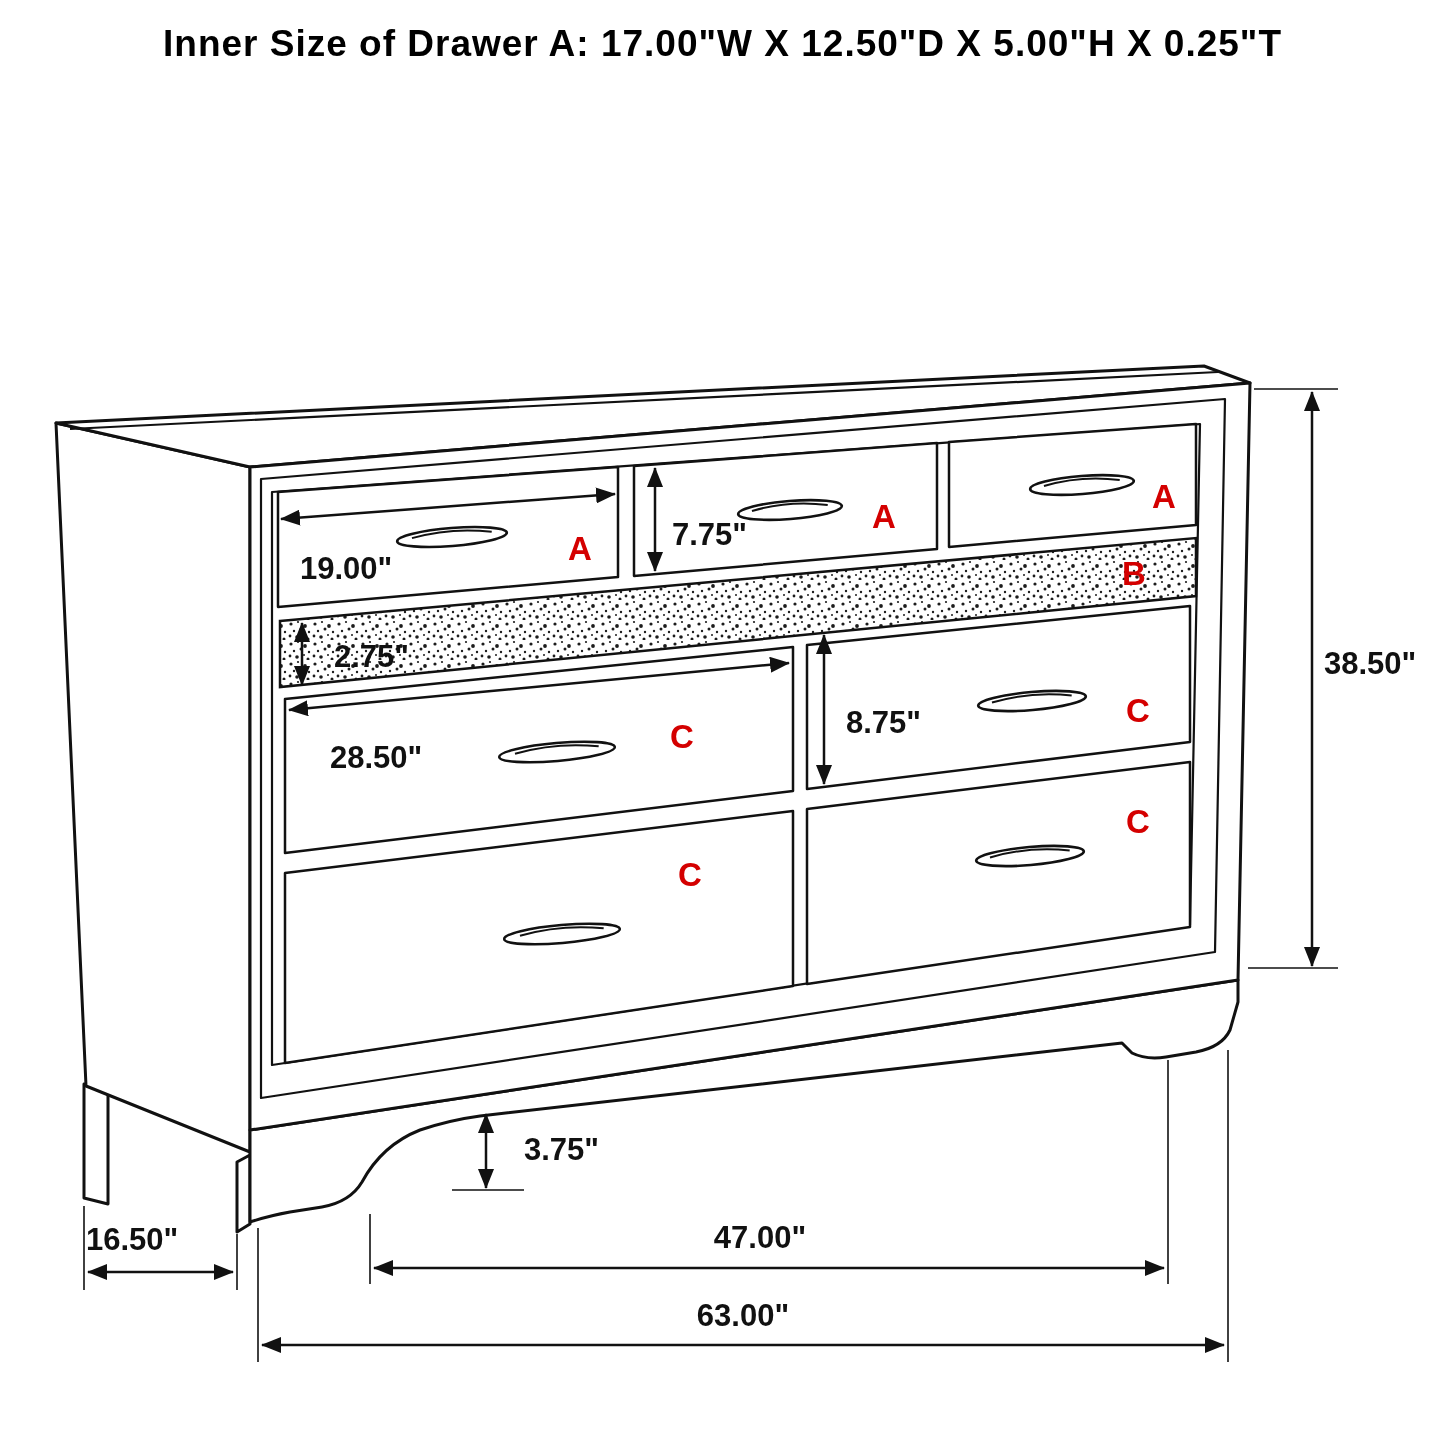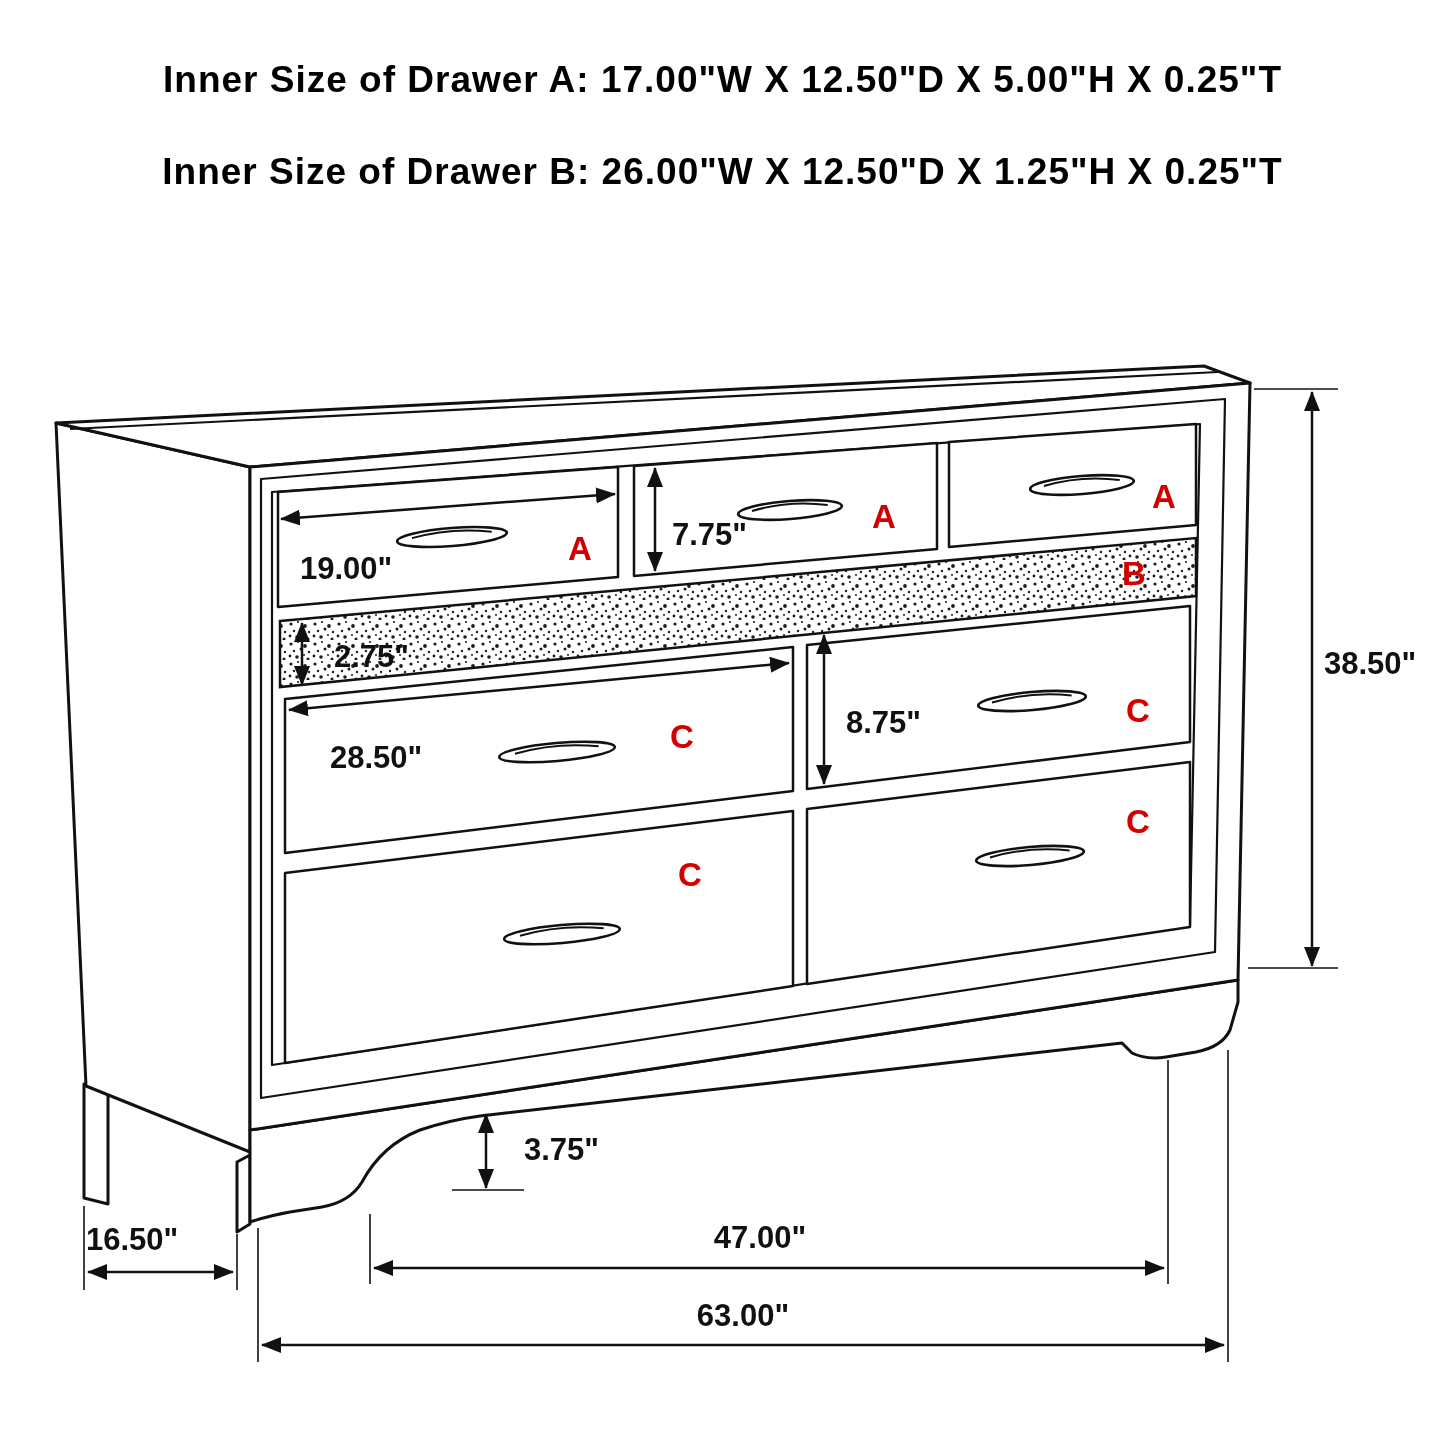--- a/index.html
+++ b/index.html
@@ -1,37 +1,36 @@
 <!DOCTYPE html>
 <html><head>
 <meta charset="utf-8">
 <style>
   html,body{margin:0;padding:0;background:#ffffff;}
   body{width:1445px;height:1445px;position:relative;font-family:"Liberation Sans",sans-serif;overflow:hidden;}
   .header{position:absolute;top:16px;left:0;width:100%;text-align:center;font-weight:bold;
           font-size:37px;line-height:1.52;color:#000;letter-spacing:1px;}
-  .header div{white-space:nowrap;margin-top:36px;}
+  .header div{white-space:nowrap;}
   svg{position:absolute;top:0;left:0;}
   .outline{fill:#ffffff;stroke:#111111;stroke-width:3;stroke-linejoin:round;}
   .outline2{fill:none;stroke:#111111;stroke-width:2.2;stroke-linejoin:round;}
   .drawer{fill:#ffffff;stroke:#111111;stroke-width:2.5;stroke-linejoin:round;}
   .band{stroke:#111111;stroke-width:2.5;}
   .dim{stroke:#111111;stroke-width:2.5;fill:none;}
   .ext{stroke:#111111;stroke-width:1.6;fill:none;}
   .dim-text{font-family:"Liberation Sans",sans-serif;font-weight:bold;font-size:31px;fill:#111111;}
   .label-text{font-family:"Liberation Sans",sans-serif;font-weight:bold;font-size:33px;fill:#d40000;text-anchor:middle;}
   .handle ellipse{fill:#ffffff;stroke:#111111;stroke-width:2.6;}
   .handle path{fill:none;stroke:#111111;stroke-width:2;}
 </style>
 </head>
 <body>
 
 <div class="header">
   <div>Inner Size of Drawer A: 17.00"W X 12.50"D X 5.00"H X 0.25"T</div>
-  <div>Inner Size of Drawer B: 26.00"W X 12.50"D X 1.25"H X 0.25"T</div>
 </div>
 
 <svg width="1445" height="1445" viewBox="0 0 1445 1445">
   <defs>
     <marker id="ah" viewBox="0 0 20 16" markerWidth="20" markerHeight="16" refX="19" refY="8" orient="auto-start-reverse" markerUnits="userSpaceOnUse">
       <path d="M0,0 L20,8 L0,16 Z" fill="#111111"></path>
     </marker>
     <pattern id="stipple" x="0" y="0" width="24" height="20" patternUnits="userSpaceOnUse">
       <g fill="#1c1c1c">
         <circle cx="3" cy="4" r="1.6"></circle>

